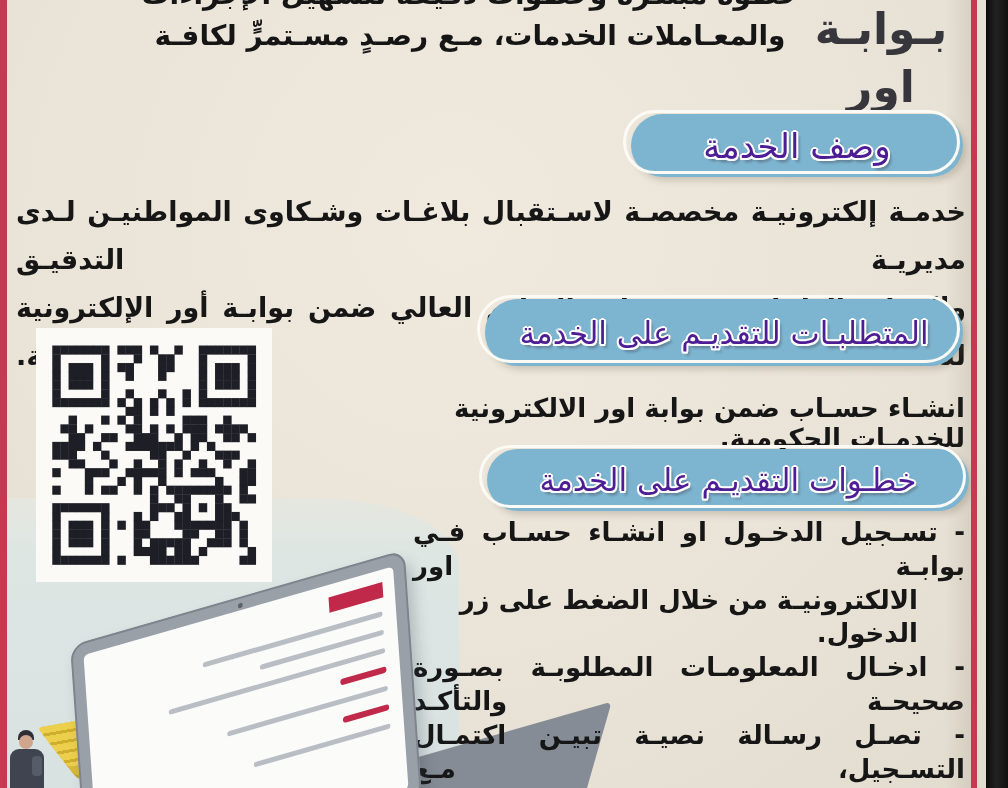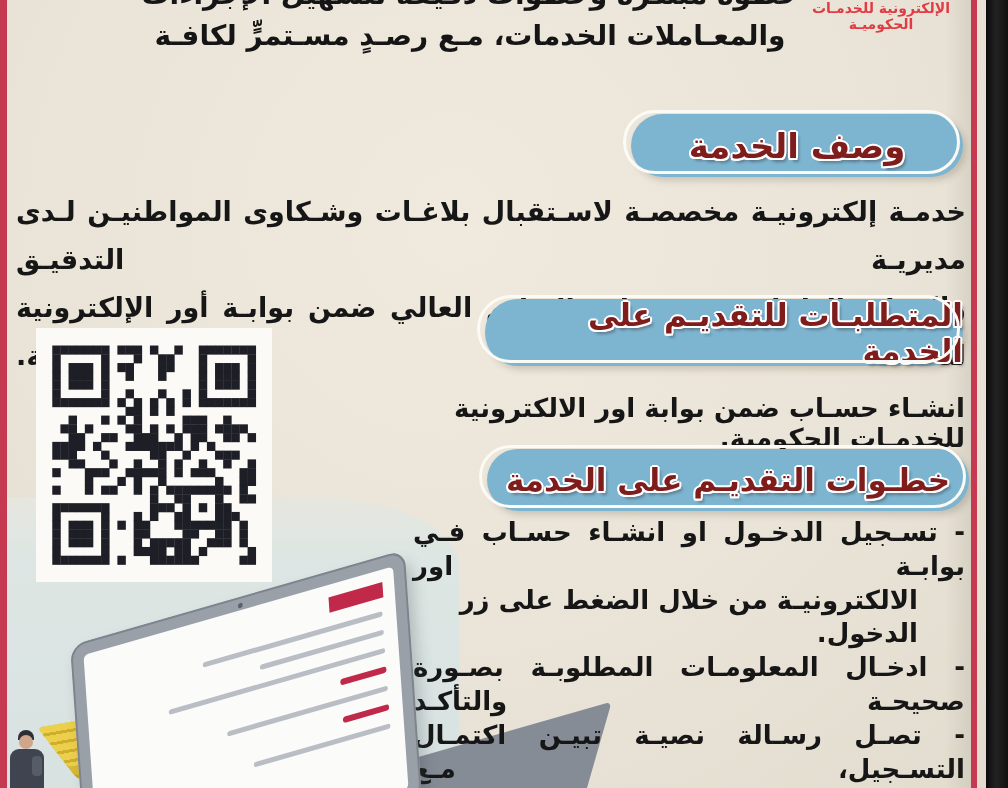--- a/index.html
+++ b/index.html
@@ -19,21 +19,21 @@
          font-weight:bold;color:#151515;font-size:28px;line-height:41px;z-index:4;}
   .logo{position:absolute;top:0px;right:36px;width:182px;text-align:center;z-index:4;}
   .logo-title{font-size:44px;line-height:58px;font-weight:bold;color:#36363c;letter-spacing:-1px;direction:rtl;}
   .logo-sub{font-size:14px;font-weight:bold;color:#e23b43;direction:rtl;margin-top:0px;}
 
   
   .banner{position:absolute;background:#7db5d1;border-radius:33px;display:flex;align-items:center;
           justify-content:center;z-index:6;box-shadow:3px 4px 6px rgba(90,80,60,.22);}
   .banner::before{content:"";position:absolute;top:-4px;bottom:3px;left:-8px;right:3px;
           border:3px solid #fbfaf4;border-radius:36px;pointer-events:none;}
-  .banner-t{font-weight:bold;color:#7f1d1d;direction:rtl;
+  .banner-t{font-weight:normal;color:#4c1d95;direction:rtl;
           text-shadow:2px 0 0 #fff,-2px 0 0 #fff,0 2px 0 #fff,0 -2px 0 #fff,
                       1.5px 1.5px 0 #fff,-1.5px -1.5px 0 #fff,1.5px -1.5px 0 #fff,-1.5px 1.5px 0 #fff,
                       3px 4px 3px rgba(40,20,20,.35);}
   .banner1{top:114px;right:45px;width:332px;height:63px;}
   .banner1 .banner-t{font-size:34px;}
   .banner2{top:299px;right:45px;width:478px;height:67px;}
   .banner2 .banner-t{font-size:31px;}
   .banner3{top:449px;right:39px;width:482px;height:62px;}
   .banner3 .banner-t{font-size:31px;}
 
@@ -96,20 +96,21 @@
 <body>
 
 <div class="page">
 
   <div class="intro">
     <div>خطوة مبتكرة وخطوات دقيقة لتسهيل الإجراءات</div>
     <div>والمعـاملات الخدمات، مـع رصـدٍ مسـتمرٍّ لكافـة</div>
   </div>
 
   <div class="logo">
+    <div class="logo-title">بـوابـة اور</div>
     <div class="logo-sub">الإلكترونية للخدمـات الحكوميـة</div>
   </div>
 
   <div class="banner banner1">
     <span class="banner-t">وصف الخدمة</span>
   </div>
   <div class="desc">
     <div class="jline">خدمـة إلكترونيـة مخصصـة لاسـتقبال بلاغـات وشـكاوى المواطنيـن لـدى مديريـة التدقيـق</div>
     <div class="jline">والرقابة الداخليـة في وزارة التعليم العالي ضمن بوابـة أور الإلكترونية للخدمات الحكومية.</div>
   </div>

